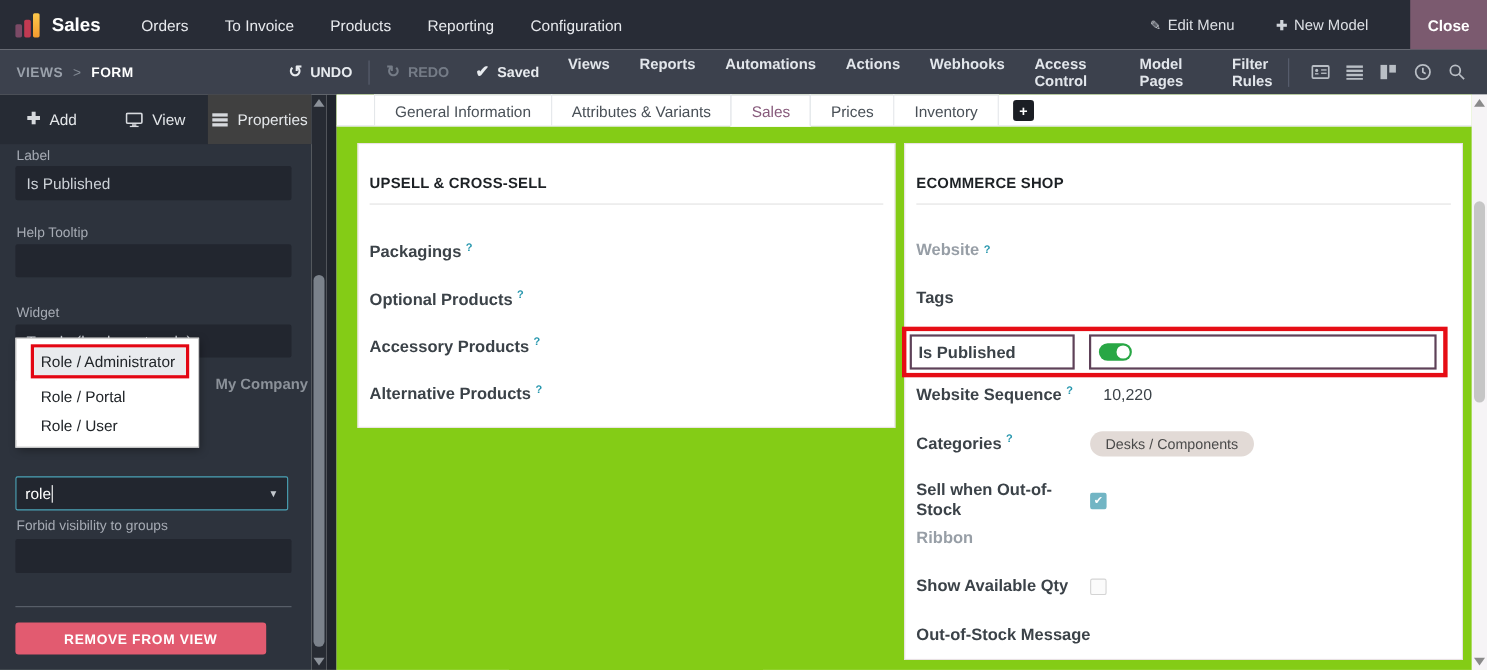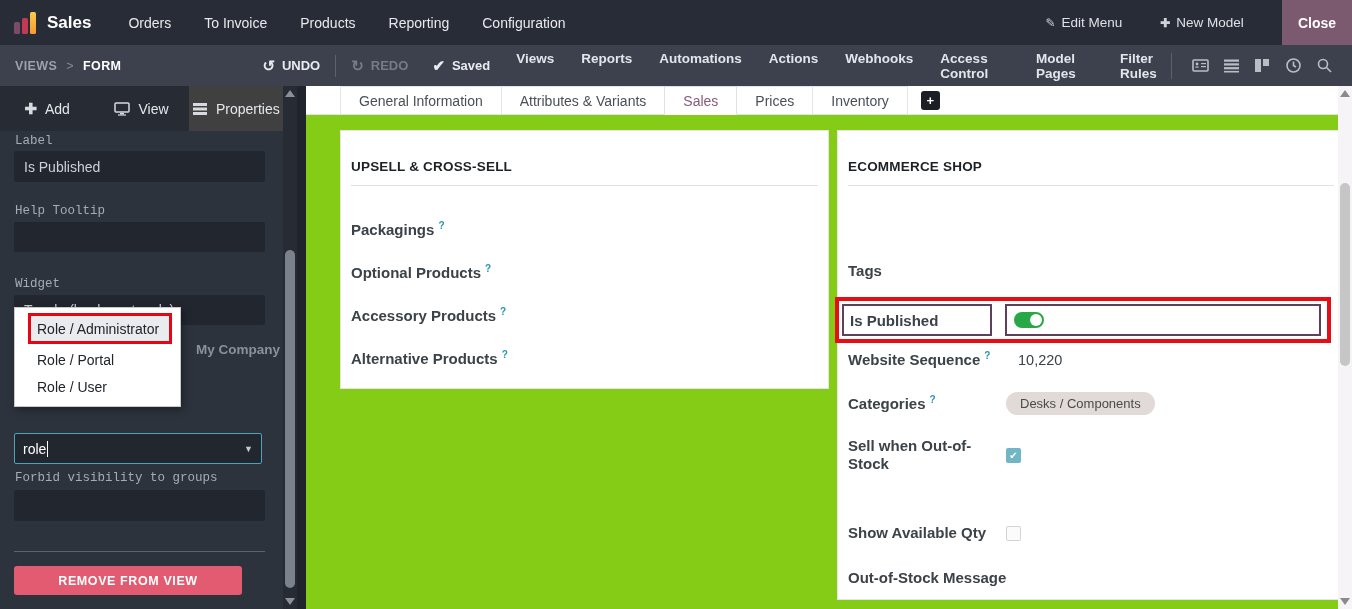--- a/index.html
+++ b/index.html
@@ -45,21 +45,21 @@
   .view-ico { width:17px; height:17px; margin:0 7px; cursor:pointer; }
   .view-ico svg { display:block; }
 
   
   #sidebar { position:absolute; left:0; top:86px; width:283px; height:523px; background:#2d333d; }
   #side-tabs { display:flex; height:45px; background:#262b34; }
   .side-tab { flex:1; display:flex; align-items:center; justify-content:center; gap:8px;
     color:#e4e7ea; font-size:14px; cursor:pointer; }
   .side-tab.active { background:#404040; }
   .stab-ico { color:#d7dade; font-size:15px; line-height:1; display:flex; }
-  .side-label { position:absolute; left:15px; font-size:12.5px; color:#a6abb4;font-family:Liberation Mono, monospace; }
+  .side-label { position:absolute; left:15px; font-size:12.5px; color:#a6abb4; }
   .side-input { position:absolute; left:14px; width:251px; background:#22262f; border-radius:2px;
     color:#ccd1d7; font-size:14px; display:flex; align-items:center; padding-left:10px; }
   #divider { position:absolute; left:14px; top:465px; width:251px; height:1px; background:#5c636d; }
   #remove-btn { position:absolute; left:14px; top:480px; width:228px; height:29px; background:#e25b70;
     border-radius:3px; color:#fff; font-size:12.5px; font-weight:bold; letter-spacing:.6px;
     display:flex; align-items:center; justify-content:center; cursor:pointer; }
   #company-frag { position:absolute; left:196px; top:256px; color:#8b9199; font-size:13.5px; font-weight:bold; }
   #groups-input { position:absolute; left:14px; top:347px; width:248px; height:31px; background:#22262f;
     border:1px solid #4ba4b8; border-radius:2px; display:flex; align-items:center; padding:0 8px; }
   #groups-input .txt { color:#fff; font-size:14px; }
@@ -88,21 +88,21 @@
   #tabstrip { position:absolute; left:0; top:0; width:1032px; height:29px;
     border-bottom:1px solid #dee2e6; display:flex; align-items:stretch; padding-left:34px; background:#fff; }
   .tab { padding:0 18px; display:flex; align-items:center; font-size:14px; color:#495057;
     border:1px solid #e4e7ea; border-bottom:none; margin-right:-1px; cursor:pointer; background:#fff; }
   .tab.active { color:#875a7b; border:1px solid #dee2e6; border-bottom:1px solid #fff;
     margin-bottom:-1px; z-index:2; }
   #add-tab { width:19px; height:19px; background:#1b1e24; border-radius:3px; color:#fff;
     font-size:13px; font-weight:bold; display:flex; align-items:center; justify-content:center;
     align-self:center; margin-left:14px; cursor:pointer; }
 
-  .panel { position:absolute; background:#fff; border:1px solid #e9e2e4;margin-left:15px; }
+  .panel { position:absolute; background:#fff; border:1px solid #e9e2e4; }
   #left-panel  { left:19px;  top:44px; width:489px; height:259px; }
   #right-panel { left:516px; top:44px; width:508px; height:470px; }
   .panel-title { position:absolute; left:10px; right:10px; top:28px; font-size:13.5px;
     font-weight:800; color:#1d2125; letter-spacing:.2px; border-bottom:1px solid #e2e2e2; padding-bottom:11px; }
   .fieldlabel { font-size:15px; font-weight:bold; color:#3b4248; }
   .fieldlabel.muted { color:#979ea6; }
   .help-sup { color:#2596ad; font-size:10px; font-weight:bold; vertical-align:6px; margin-left:4px; }
   .lp-row { position:absolute; left:10px; }
   .rp-row { position:absolute; left:10px; right:10px; display:flex; align-items:center; }
   .rp-label { width:158px; flex:0 0 158px; }
@@ -326,20 +326,24 @@
         <span class="fieldlabel">Accessory Products</span><span class="help-sup">?</span>
       </div>
       <div class="lp-row" style="top:218px;">
         <span class="fieldlabel">Alternative Products</span><span class="help-sup">?</span>
       </div>
     </section>
 
     <section class="panel" id="right-panel">
       <div class="panel-title">ECOMMERCE SHOP</div>
 
+      <div class="rp-row" style="top:88px;">
+        <span class="fieldlabel muted">Website</span>
+          <span class="help-sup">?</span>
+      </div>
 
       <div class="rp-row" style="top:131px;">
         <span class="fieldlabel">Tags</span>
       </div>
 
       <div id="pub-row">
         <div id="pub-label-box">
           <span class="fieldlabel">Is Published</span>
         </div>
         <div id="pub-toggle-box">
@@ -361,20 +365,23 @@
           </span>
       </div>
 
       <div class="rp-row" style="top:306px;">
         <span class="rp-label"><span class="fieldlabel">Sell when Out-of-Stock</span></span>
         <span class="rp-value">
             <span class="checkbox checked">✔</span>
           </span>
       </div>
 
+      <div class="rp-row" style="top:350px;">
+        <span class="fieldlabel muted">Ribbon</span>
+      </div>
 
       <div class="rp-row" style="top:393px;">
         <span class="rp-label"><span class="fieldlabel">Show Available Qty</span></span>
         <span class="rp-value">
             <span class="checkbox unchecked"></span>
           </span>
       </div>
 
       <div class="rp-row" style="top:438px;">
         <span class="fieldlabel">Out-of-Stock Message</span>

